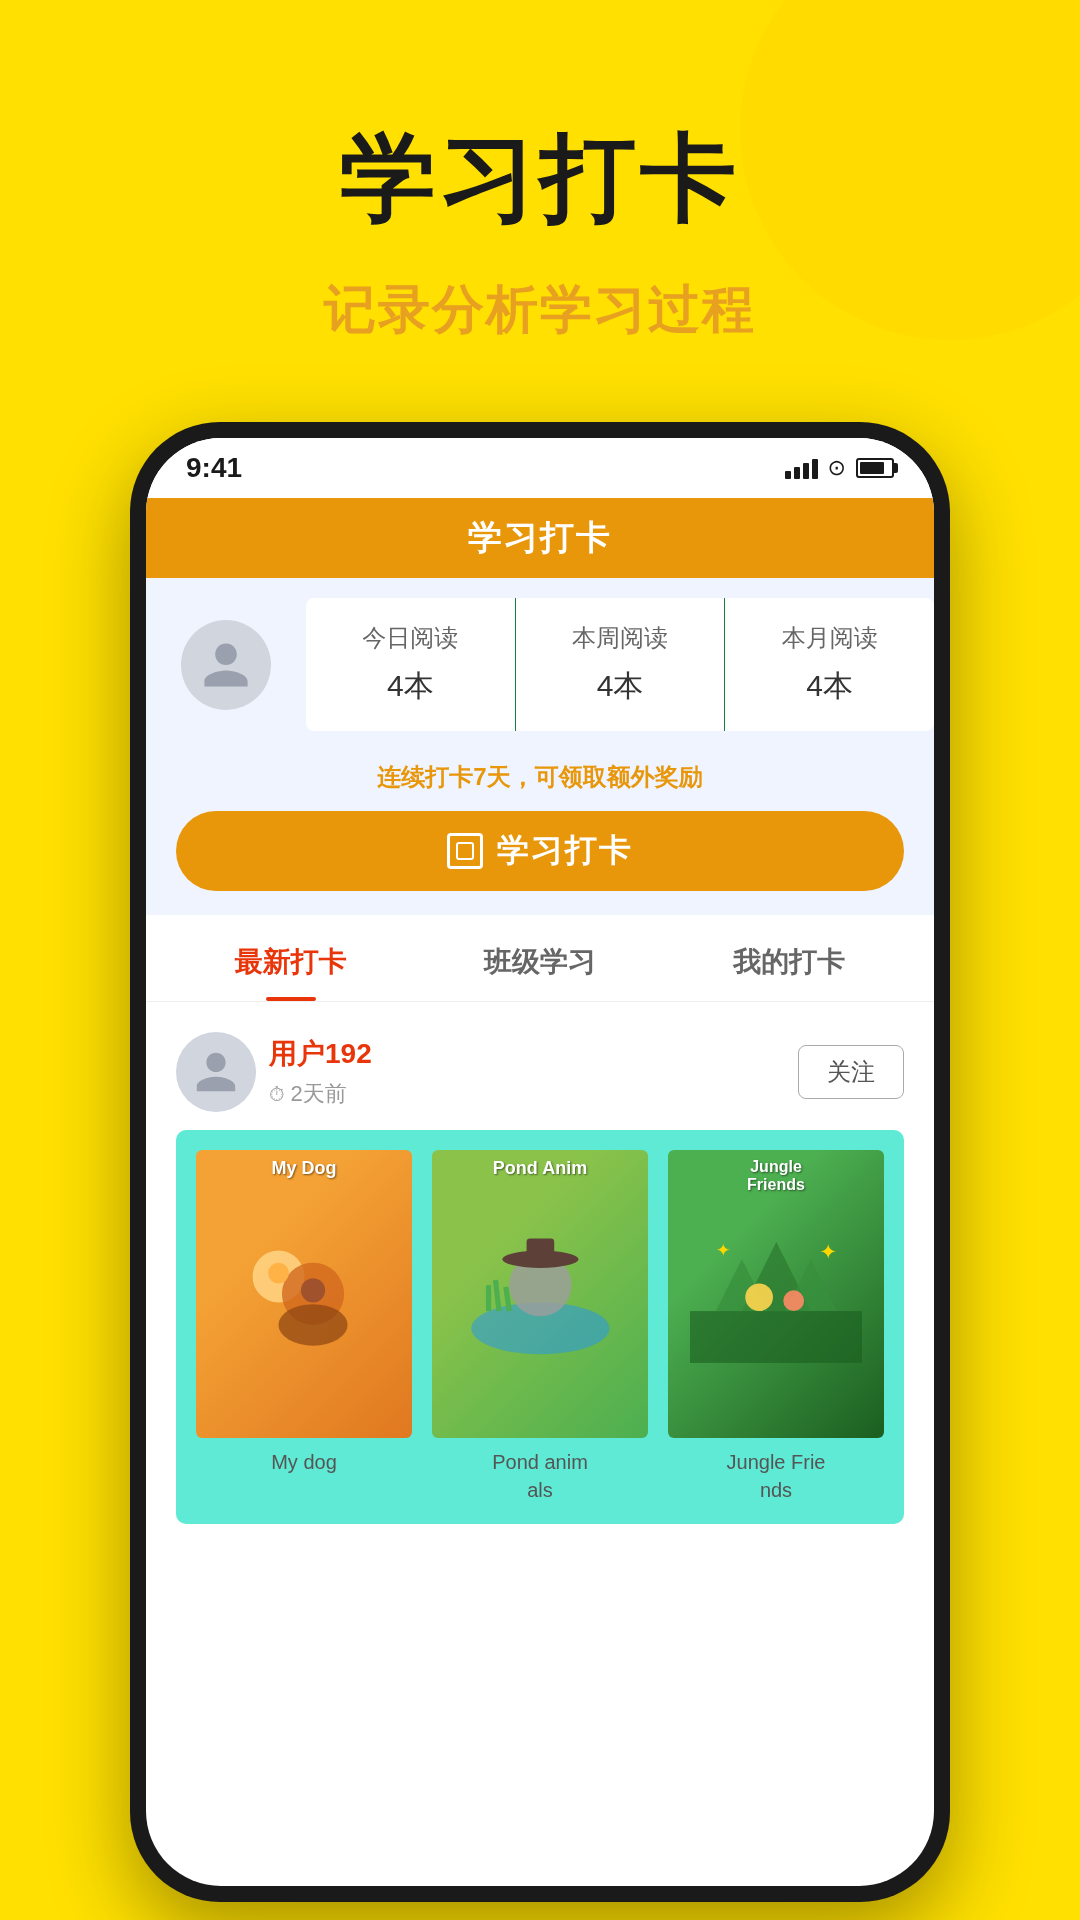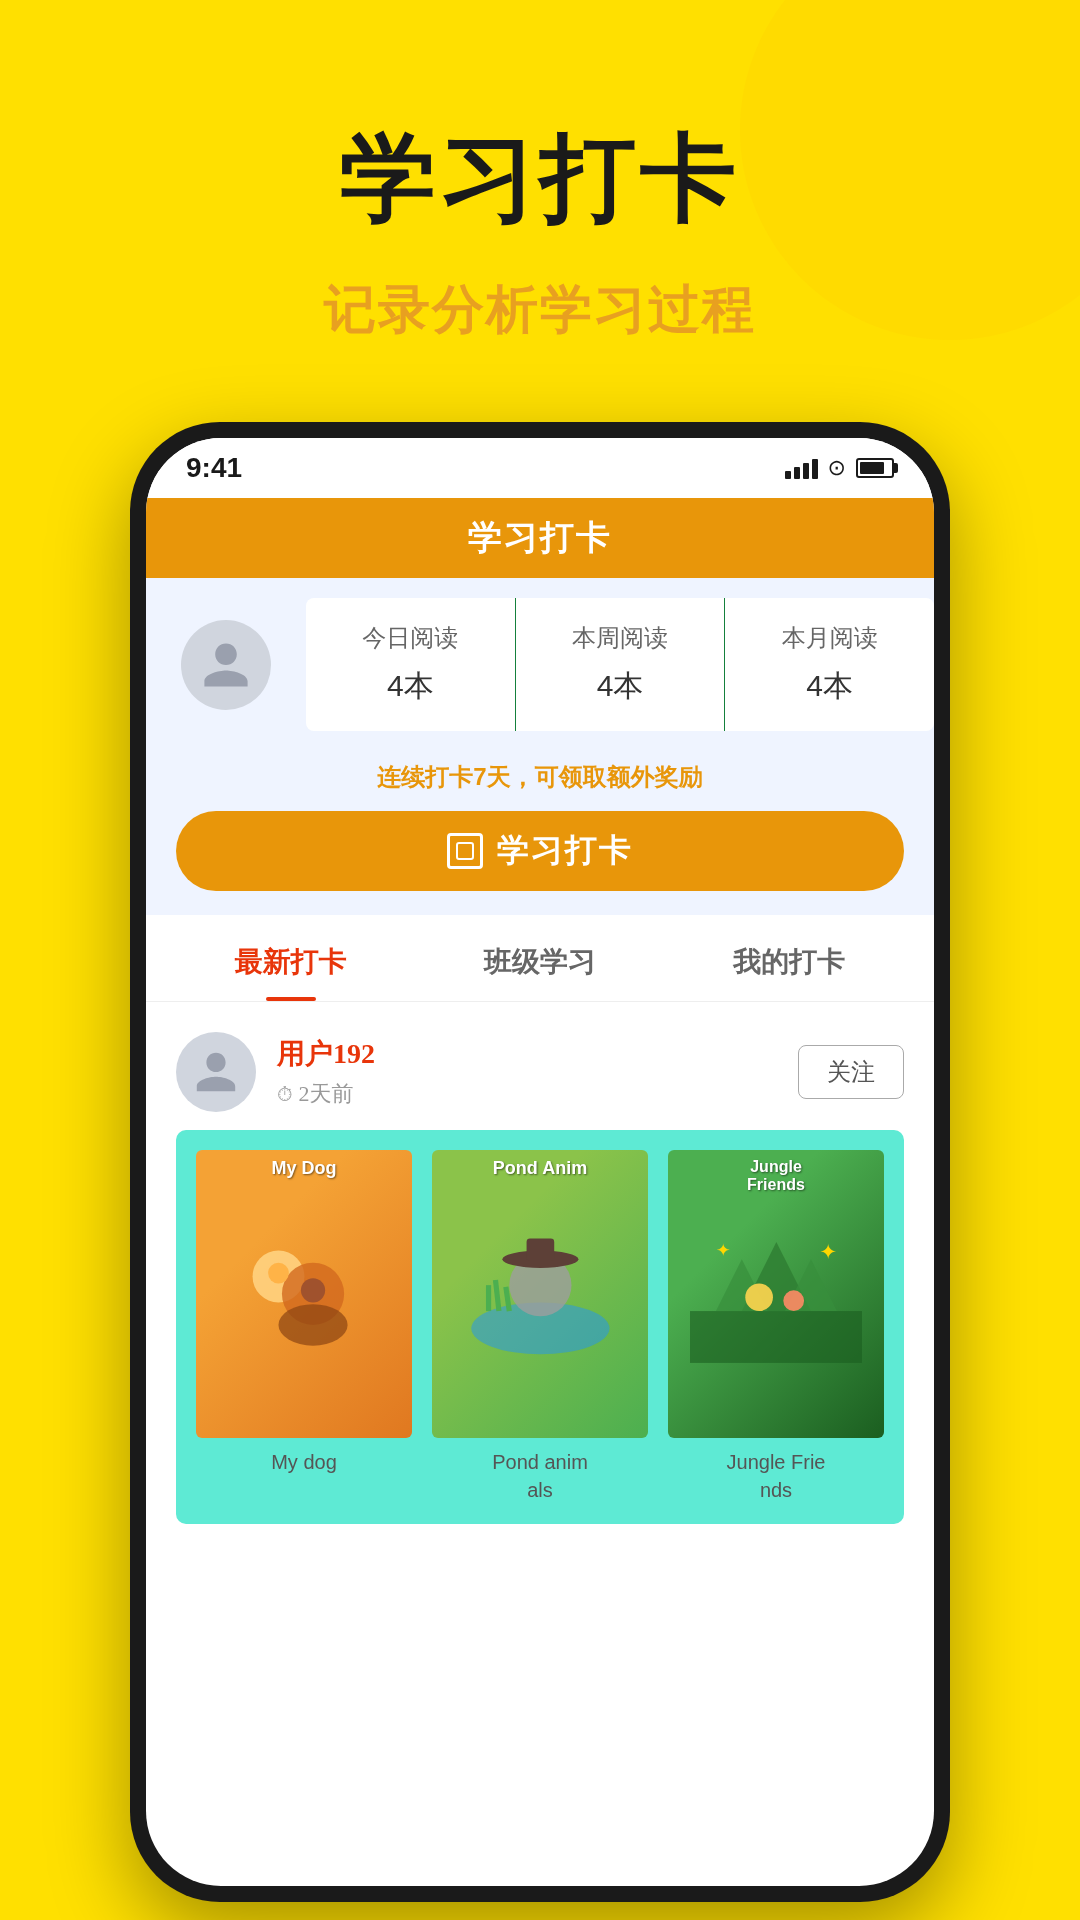--- a/index.html
+++ b/index.html
@@ -339,23 +339,22 @@
       flex-shrink: 0;
     }
 
     .feed-avatar-icon {
       width: 48px;
       height: 48px;
       fill: #9AA0AE;
     }
 
     .feed-user-info {
-      margin-left: 21px;
+      margin-left: 13px;
       flex: 1;
-      font-family: Liberation Serif, serif;
     }
 
     .feed-username {
       font-size: 28px;
       color: #E8350A;
       font-weight: 600;
     }
 
     .feed-time {
       font-size: 22px;

